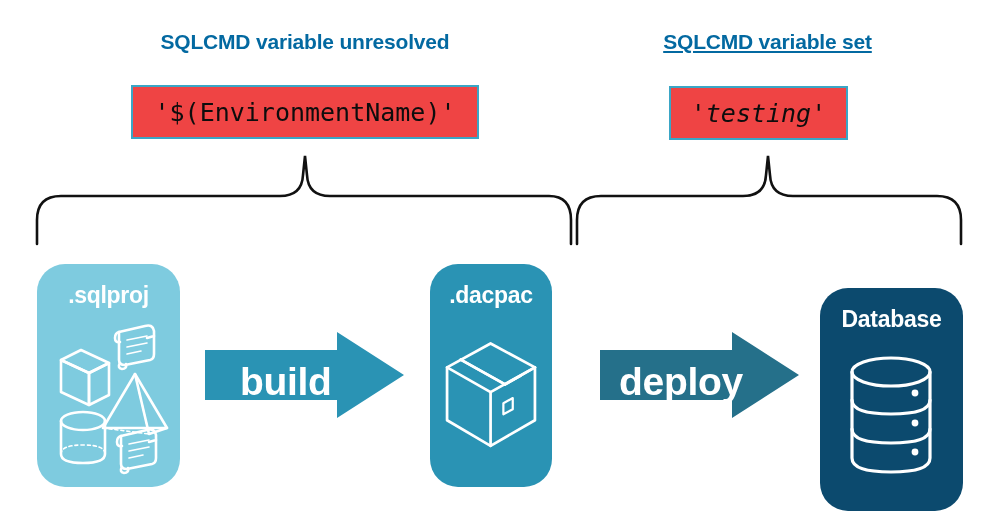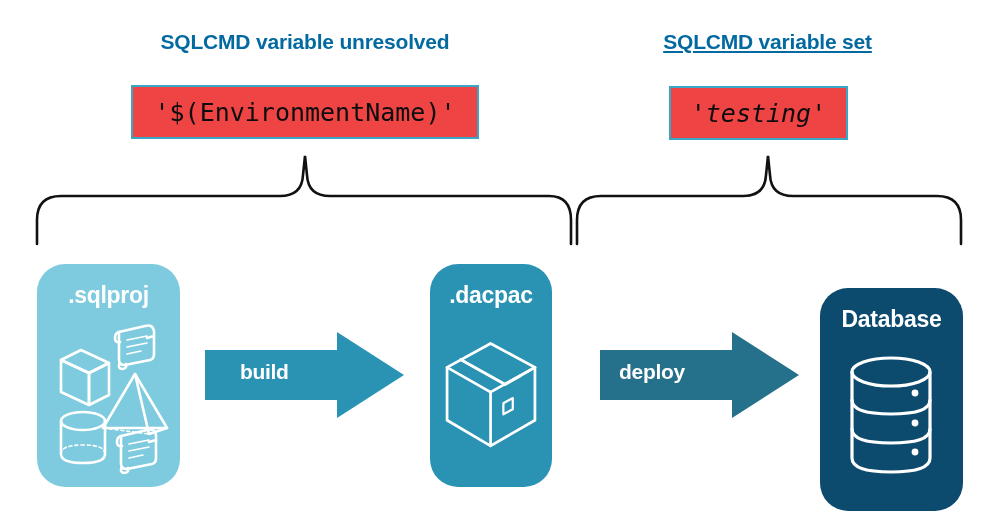--- a/index.html
+++ b/index.html
@@ -91,21 +91,21 @@
 
   
   .arrow {
     position: absolute;
   }
   .arrow-text {
     position: absolute;
     color: #ffffff;
     font-family: "Liberation Sans", sans-serif;
     font-weight: bold;
-    font-size: 21px;
+    font-size: 39px;
     letter-spacing: -0.3px;
     white-space: nowrap;
   }
   #arrow-build  { left: 205px; top: 330px; width: 200px; height: 90px; }
   #arrow-deploy { left: 600px; top: 330px; width: 200px; height: 90px; }
   #arrow-build-text  { left: 240px; top: 360px; }
   #arrow-deploy-text { left: 619px; top: 360px; }
 </style>
 </head>
 <body>

